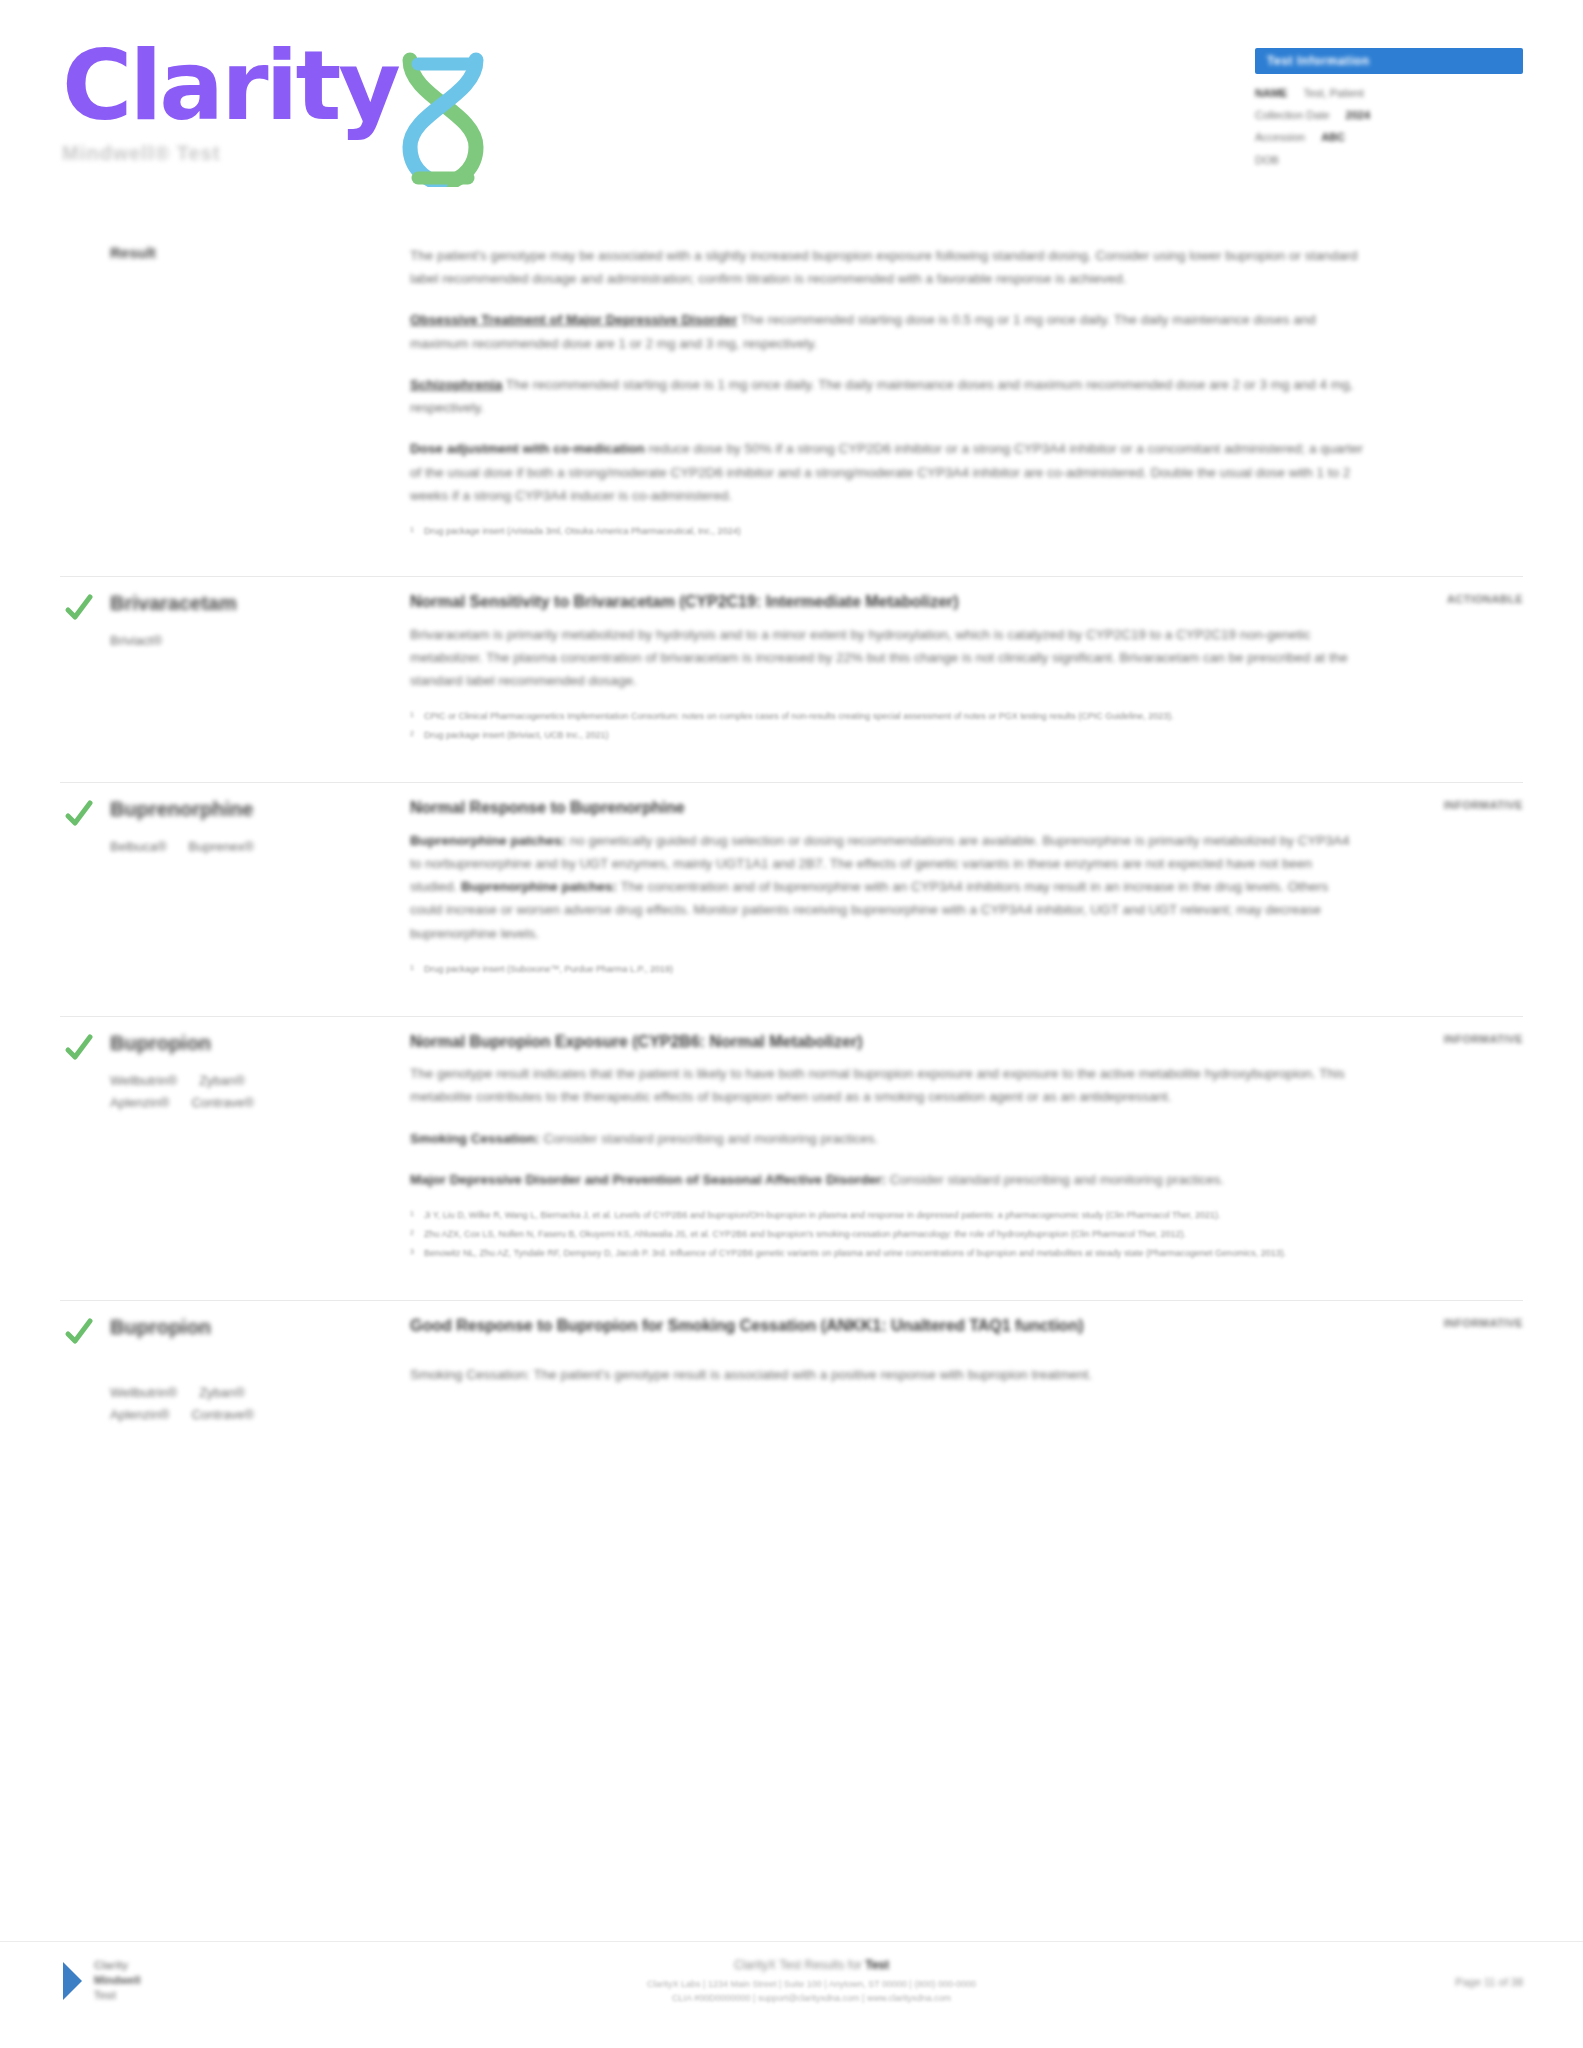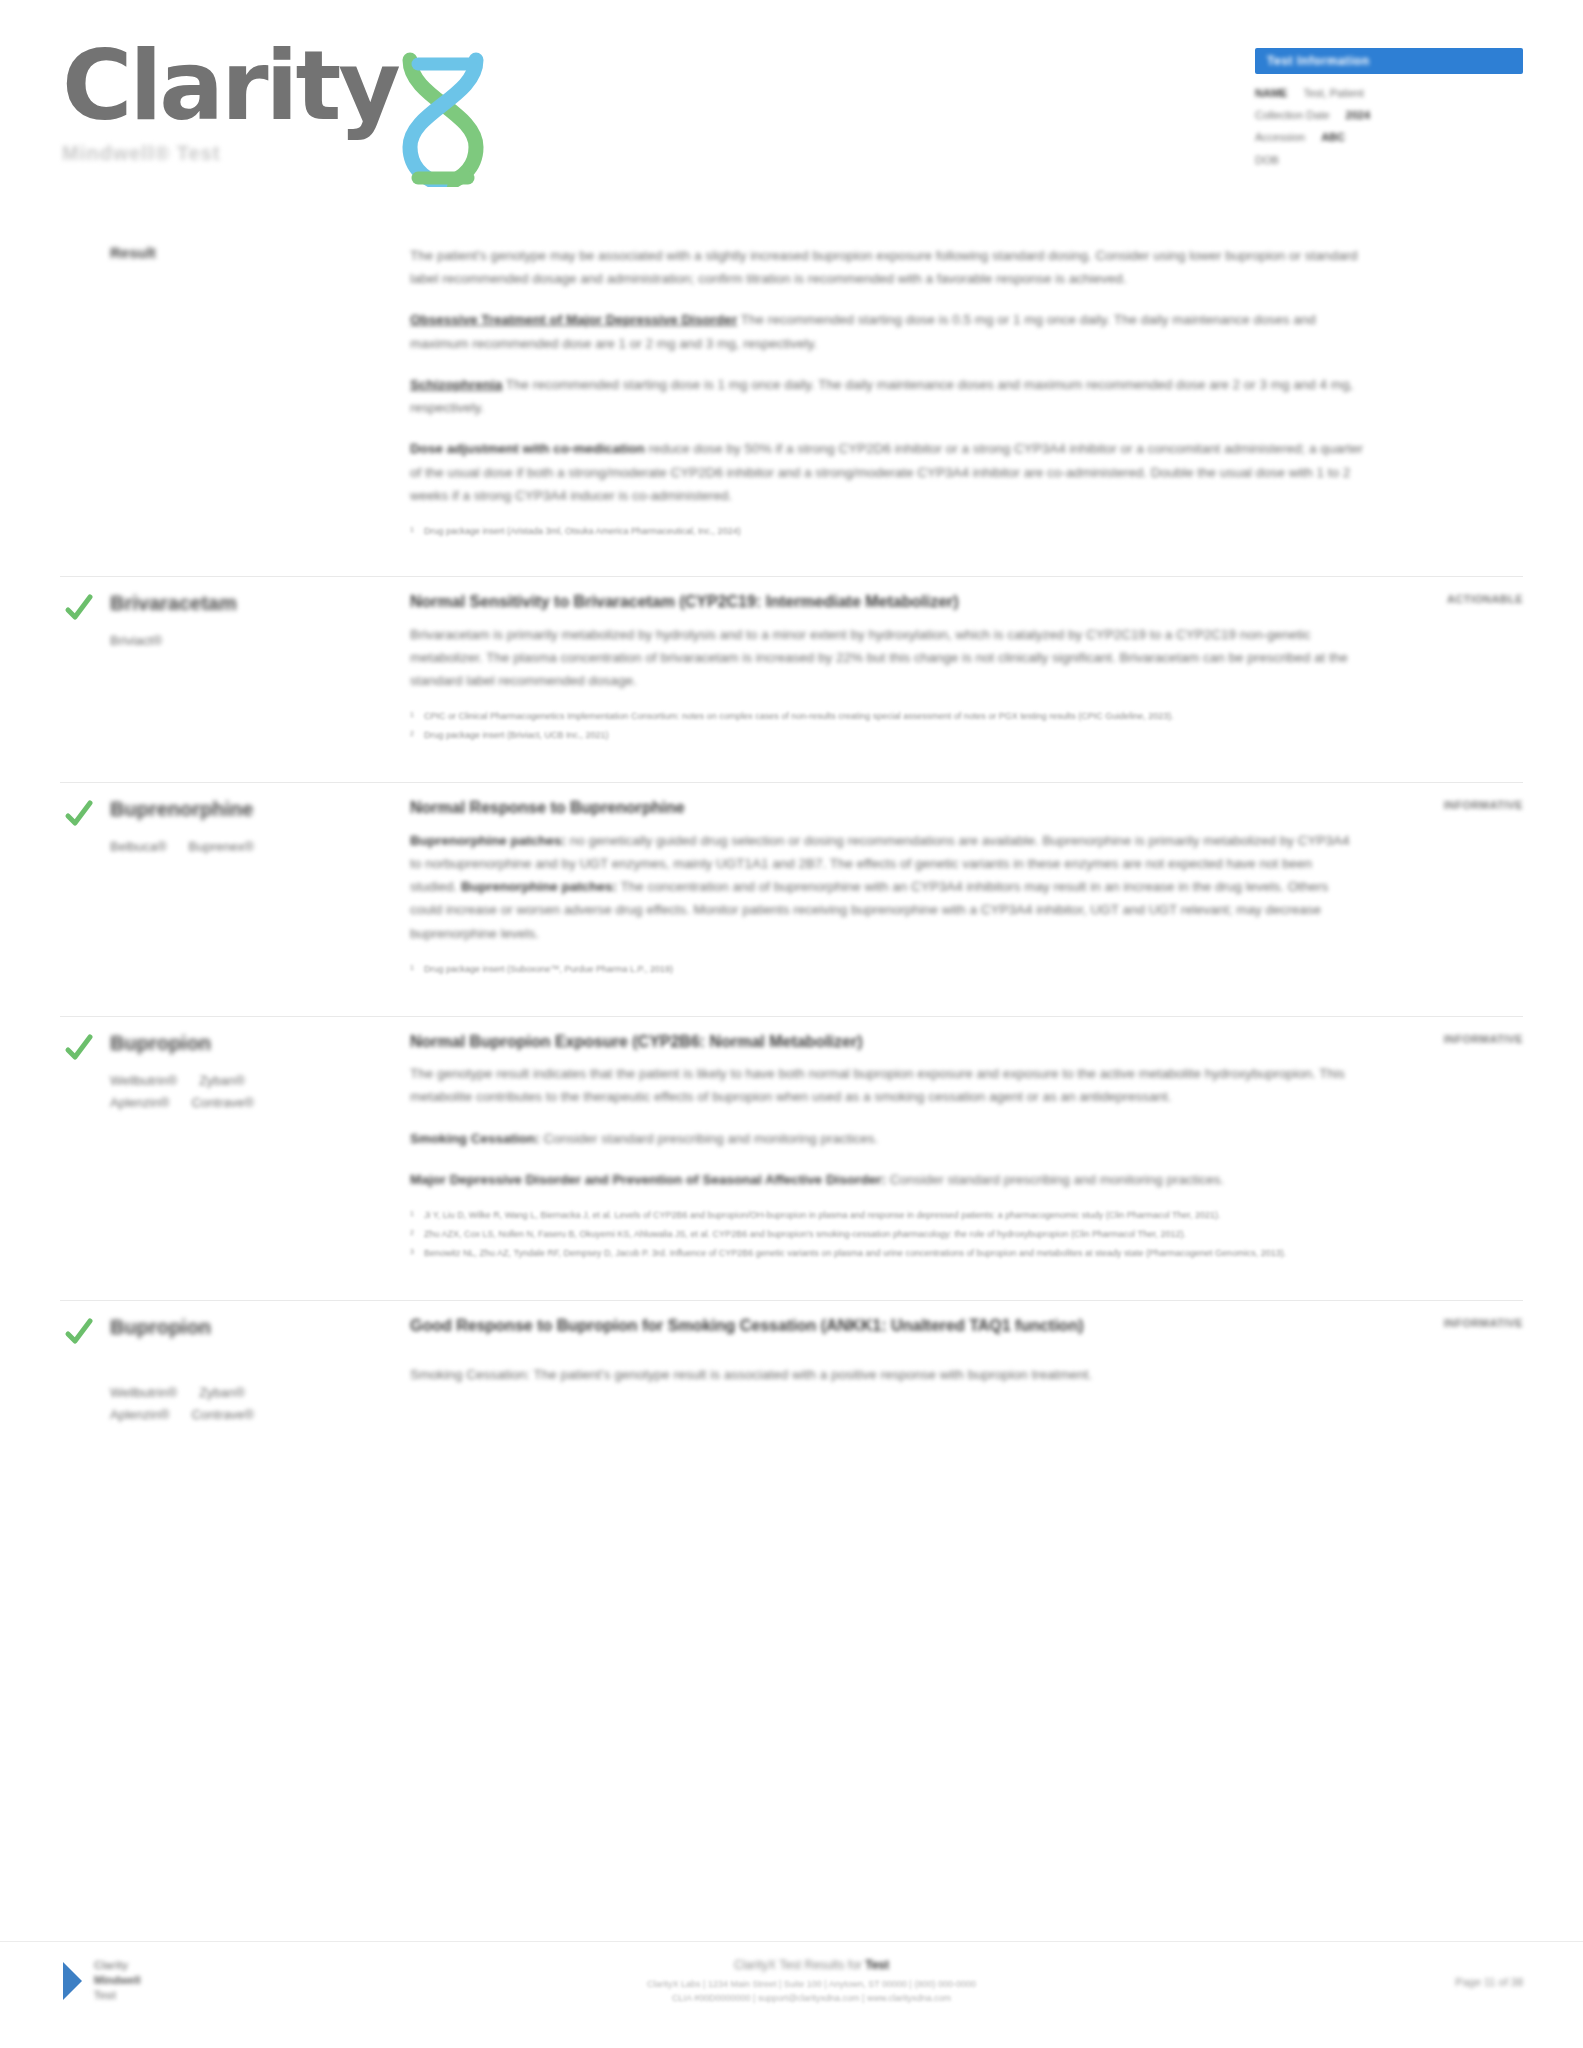--- a/index.html
+++ b/index.html
@@ -14,21 +14,21 @@
   }
   .page { position: relative; width: 1583px; height: 2048px; padding: 0; }
 
   
   .header { position: relative; height: 230px; }
   .logo-wrap { position: absolute; left: 62px; top: 38px; display: flex; align-items: flex-start; }
   .logo-text-block { position: relative; }
   .logo-word {
     font-size: 96px;
     font-weight: 700;
-    color: #737373;
+    color: #8b5cf6;
     letter-spacing: -3px;
     line-height: 1;
     font-family: "DejaVu Sans", sans-serif;
   }
   .logo-sub {
     font-size: 20px;
     color: #c9c9c9;
     letter-spacing: 1px;
     margin-top: 8px;
     filter: blur(2.6px);

